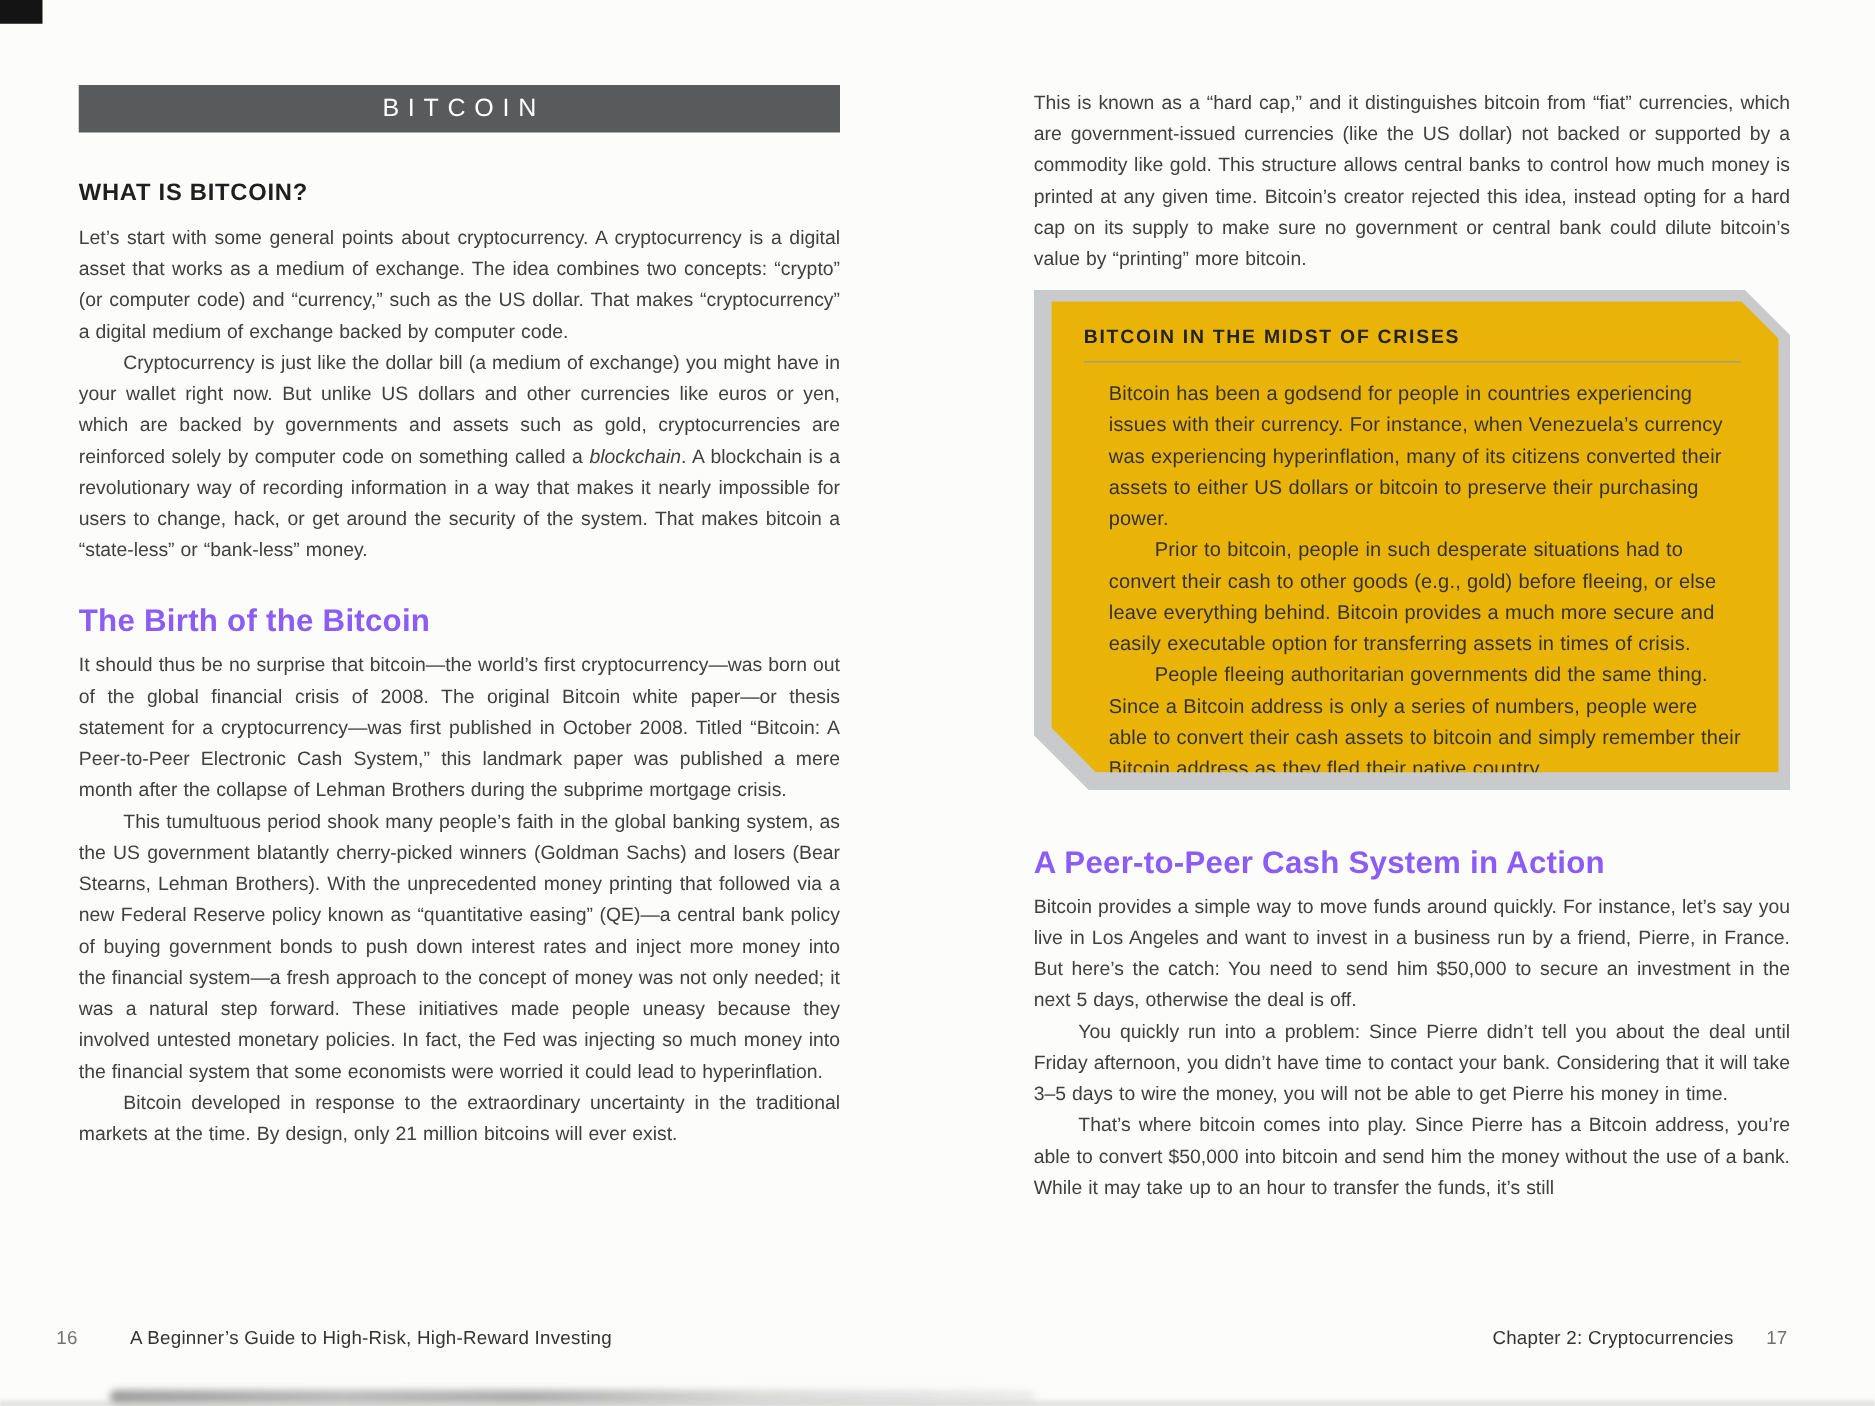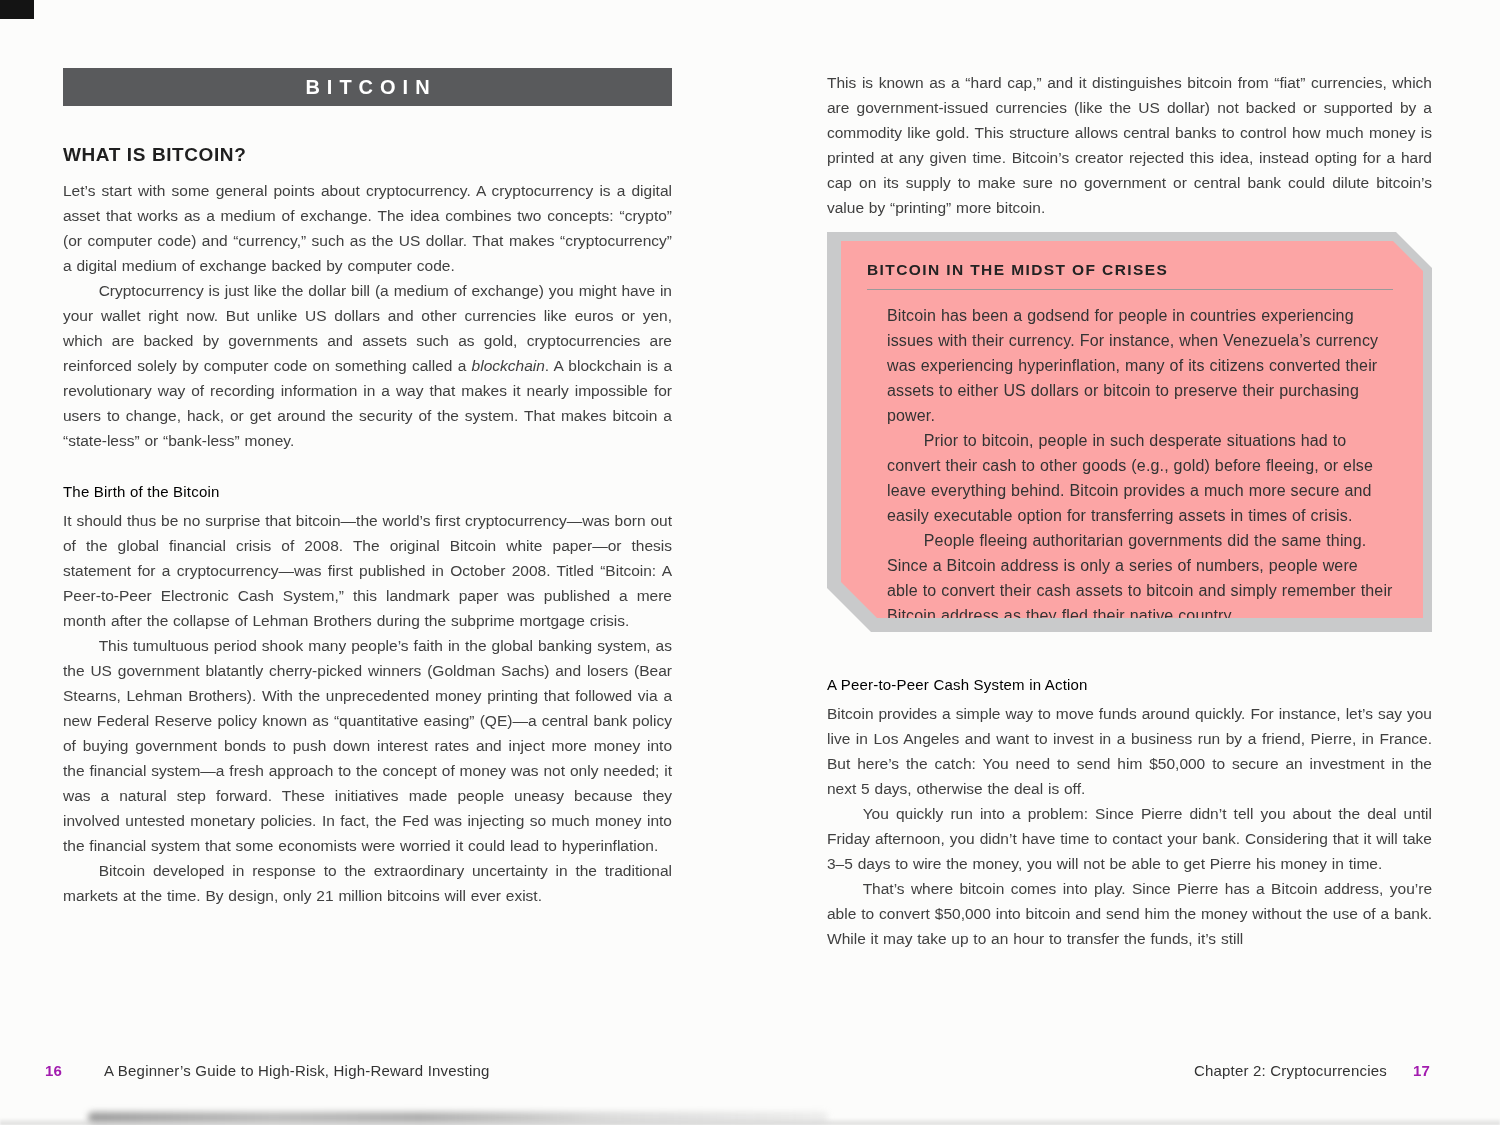--- a/index.html
+++ b/index.html
@@ -12,69 +12,69 @@
   }
   .page{position:absolute;top:0;}
   .page.left{left:63px;width:609px;}
   .page.right{left:827px;width:605px;}
 
   .banner{
     margin-top:68px;height:38px;background:#595a5c;
     display:flex;align-items:center;justify-content:center;
   }
   .banner span{
-    color:#fff;font-weight:bold;font-size:20px;letter-spacing:7px;
+    color:#fff;font-weight:normal;font-size:20px;letter-spacing:7px;
     text-indent:7px;
   }
   h2.allcaps{
     margin:38px 0 12px 0;font-size:19px;font-weight:bold;
     letter-spacing:.6px;color:#1f1f1f;
   }
   h3.sub{
-    margin:30px 0 8px 0;font-size:15px;font-weight:normal;color:#000000;
+    margin:30px 0 8px 0;font-size:25px;font-weight:bold;color:#8b5cf6;
     letter-spacing:.2px;
   }
   p.body{
     margin:0;font-size:15.5px;line-height:25px;text-align:justify;
     color:#404040;word-spacing:.5px;
   }
   p.indent{text-indent:2.3em;}
   i{font-style:italic;}
 
   .right .lead{margin-top:70px;}
 
   
   .callout-outer{
     position:relative;margin-top:12px;width:605px;height:400px;
     background:#c9cacb;
     clip-path:polygon(0 0,calc(100% - 36px) 0,100% 36px,100% 100%,44px 100%,0 calc(100% - 44px));
   }
   .callout-inner{
     position:absolute;top:9px;right:9px;bottom:14px;left:14px;
-    background:#fca5a5;
+    background:#eab308;
     clip-path:polygon(0 0,calc(100% - 30px) 0,100% 30px,100% 100%,36px 100%,0 calc(100% - 36px));
     padding:20px 30px 0 26px;box-sizing:border-box;
   }
   .callout-heading{
     margin:0;font-size:15.5px;font-weight:bold;letter-spacing:1.4px;
     color:#232323;
   }
   .callout-rule{
     border:none;border-top:1px solid #9a9a9a;margin:10px 0 13px 0;
   }
   .callout-inner p.body{
     text-align:left;font-size:16px;line-height:25px;color:#333;
     letter-spacing:.15px;word-spacing:.3px;margin-left:20px;
   }
 
   .footer{
     position:absolute;top:1062px;font-size:15px;color:#333;
     letter-spacing:.2px;
   }
-  .footer .num{font-weight:bold;color:#a21caf;}
+  .footer .num{font-weight:normal;color:#737373;}
   .footer.fl{left:45px;}
   .footer.fl .title{margin-left:42px;}
   .footer.fr{right:70px;text-align:right;}
   .footer.fr .num{margin-left:26px;}
 
   
   .corner-mark{
     position:absolute;left:0;top:0;width:34px;height:19px;background:#141414;
   }
   .bottom-blur{

